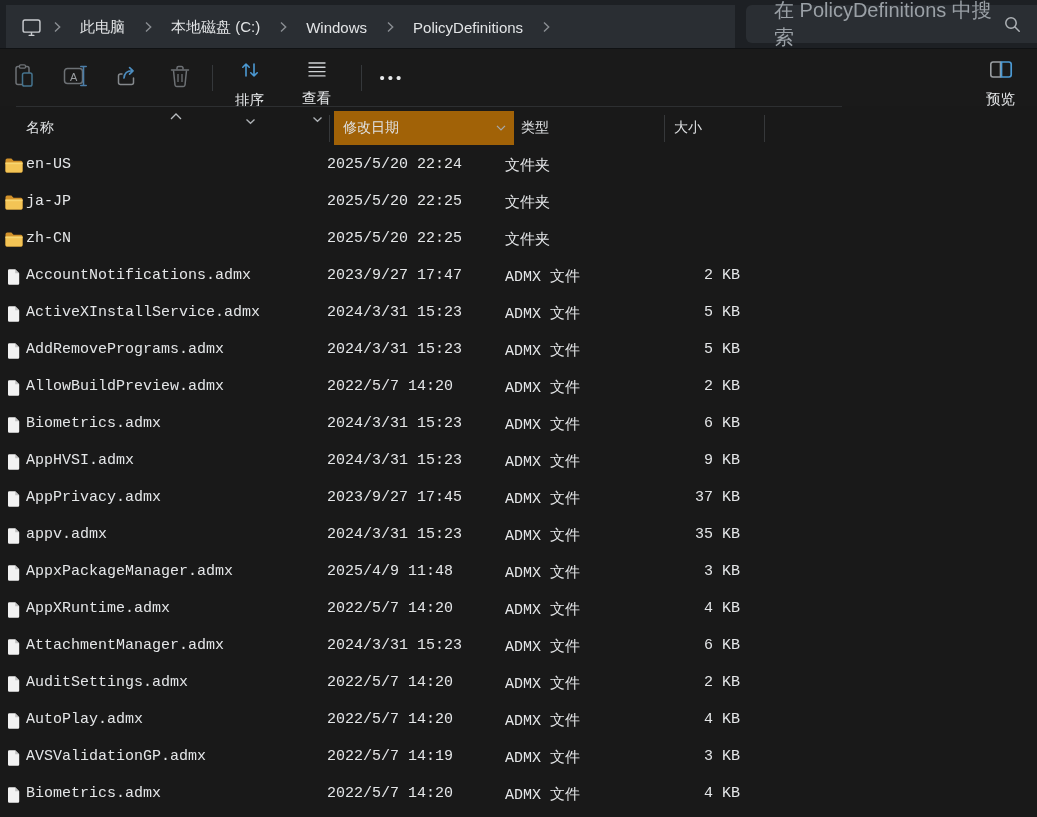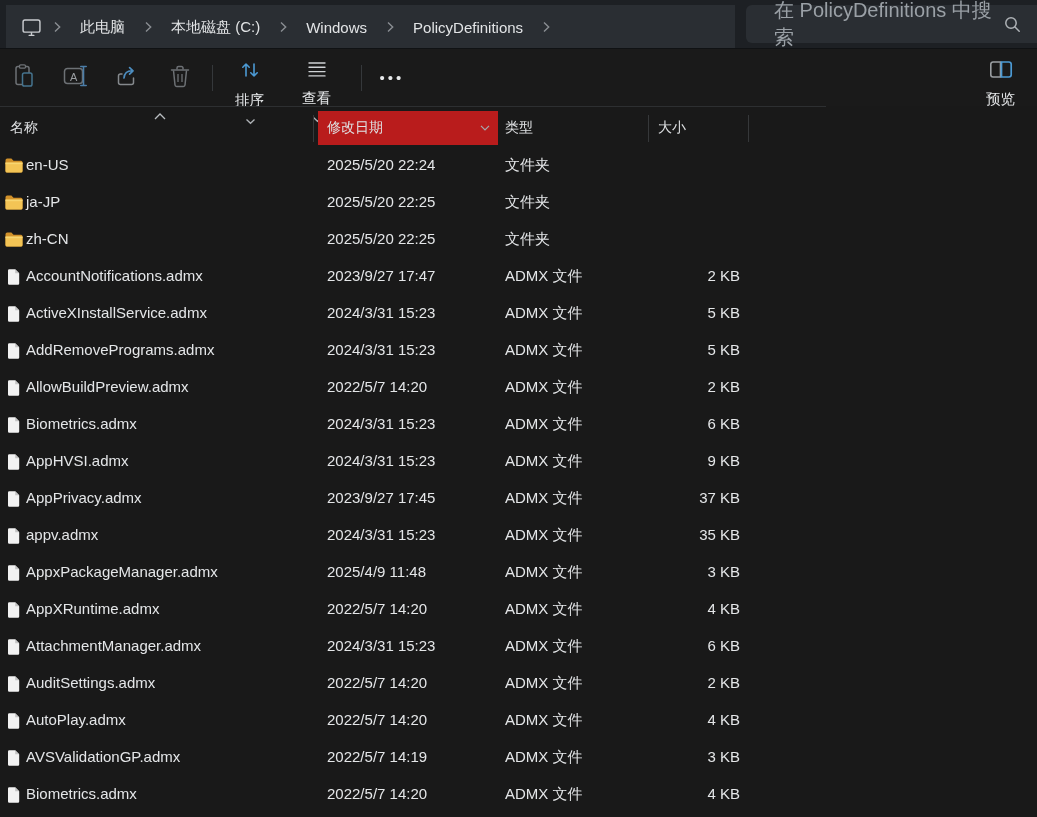--- a/index.html
+++ b/index.html
@@ -21,32 +21,32 @@
   .toolbar { position:absolute; left:0; top:48px; width:1037px; height:58px; background:#1a1a1a; border-top:1px solid #101214; display:flex; align-items:center; }
   .tb-iconbtn { width:44px; height:36px; margin-left:8px; display:flex; align-items:center; justify-content:center; border-radius:4px; }
   .tb-iconbtn:first-child { margin-left:2px; }
   .tb-divider { width:1px; height:26px; background:#35383b; margin:0 10px; }
   .tb-textbtn { height:36px; display:flex; align-items:center; gap:8px; padding:0 12px; border-radius:4px; color:#e6e8ea; font-size:14.5px;flex-direction:column; }
   .tb-more { width:40px; height:36px; display:flex; align-items:center; justify-content:center; color:#e6e8ea; font-size:15px; letter-spacing:3px; }
   .tb-right { margin-left:auto; margin-right:10px; }
   .chev-down { display:flex; align-items:center; margin-left:2px; }
 
   
-  .colheader { position:absolute; left:0; top:106px; width:826px; height:41px; border-top:1px solid #2d2f31; color:#dfe1e3; font-size:14px; }
+  .colheader { position:absolute; left:16px; top:106px; width:826px; height:41px; border-top:1px solid #2d2f31; color:#dfe1e3; font-size:14px; }
   .col-label { position:absolute; top:12px; white-space:nowrap; }
   .col-name   { left:10px; }
   .col-type   { left:505px; }
   .col-size   { left:658px; }
   .sort-caret { position:absolute; left:153px; top:1px; }
   .col-sep { position:absolute; top:8px; width:1px; height:27px; background:#36383a; }
-  .date-cell { position:absolute; left:318px; top:4px; width:180px; height:34px; background:#b91c1c; display:flex; align-items:center; padding-left:9px; }
+  .date-cell { position:absolute; left:318px; top:4px; width:180px; height:34px; background:#a16207; display:flex; align-items:center; padding-left:9px; }
   .date-cell .dc-chev { margin-left:auto; margin-right:7px; display:flex; align-items:center; }
 
   
-  .list { position:absolute; left:0; top:147px; width:920px; }
+  .list { position:absolute; left:0; top:147px; width:920px;font-family:Liberation Mono, monospace; }
   .row { position:relative; height:37px; }
   .row .icon { position:absolute; left:5px; top:10px; width:18px; height:17px; display:flex; align-items:center; }
   .row .svg-folder, .row .svg-file { display:none; }
   .row.kind-folder .svg-folder { display:block; }
   .row.kind-file .svg-file { display:block; margin-left:2px; }
   .cell { position:absolute; top:9px; color:#e4e6e8; font-size:15px; white-space:nowrap; }
   .c-name { left:26px; }
   .c-date { left:327px; }
   .c-type { left:505px; }
   .c-size { left:620px; width:120px; text-align:right; }

